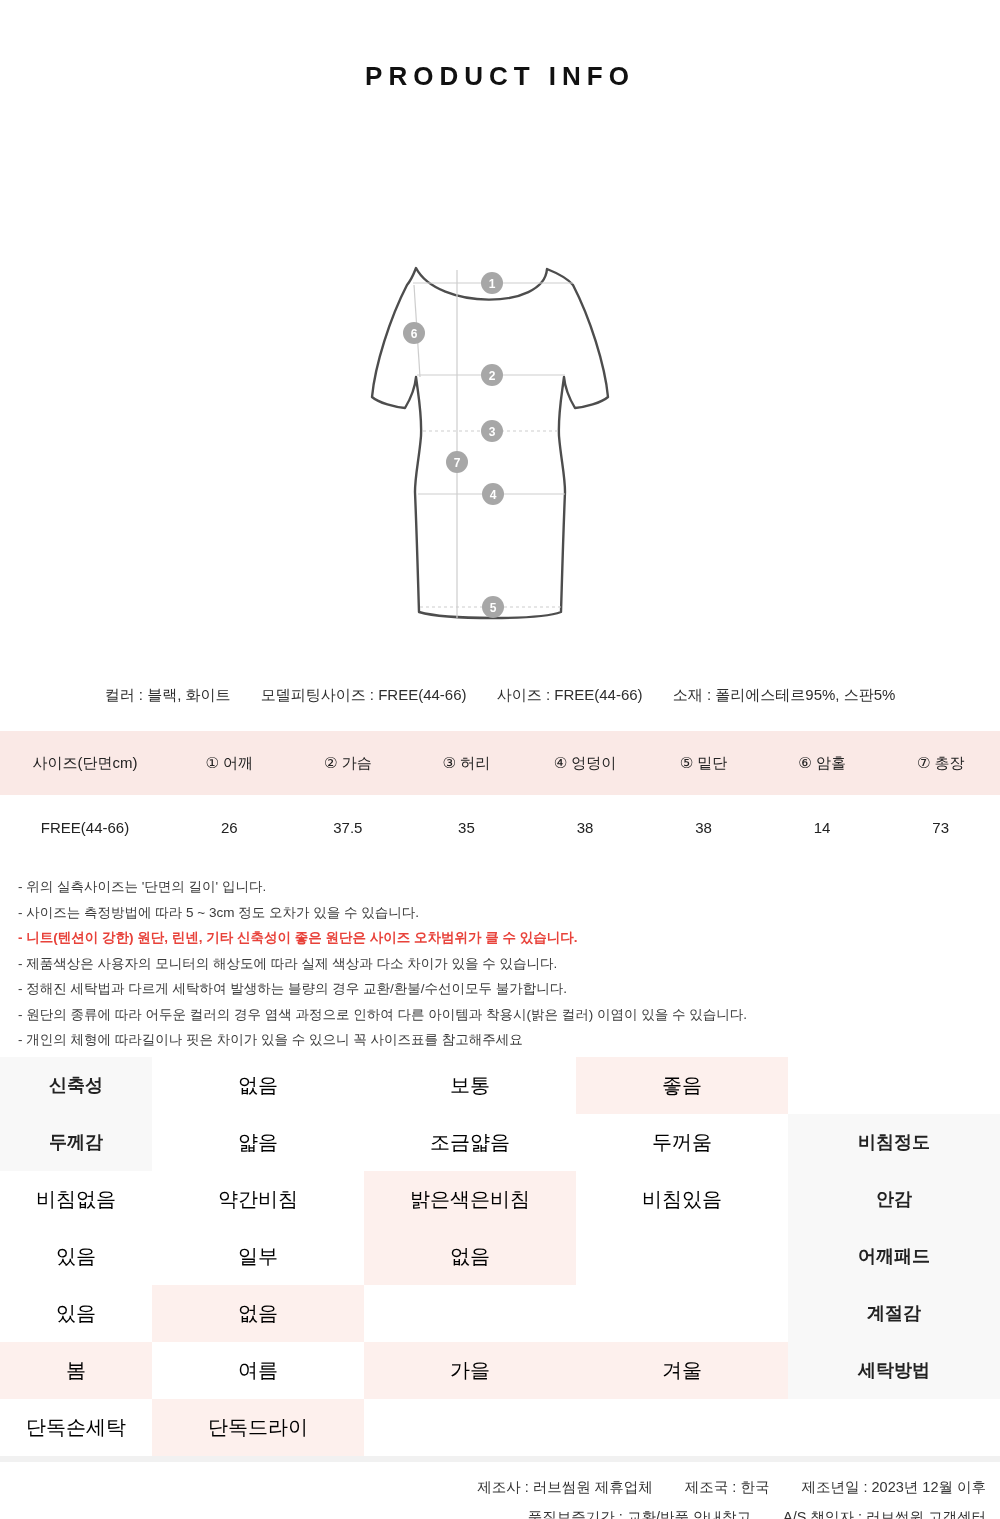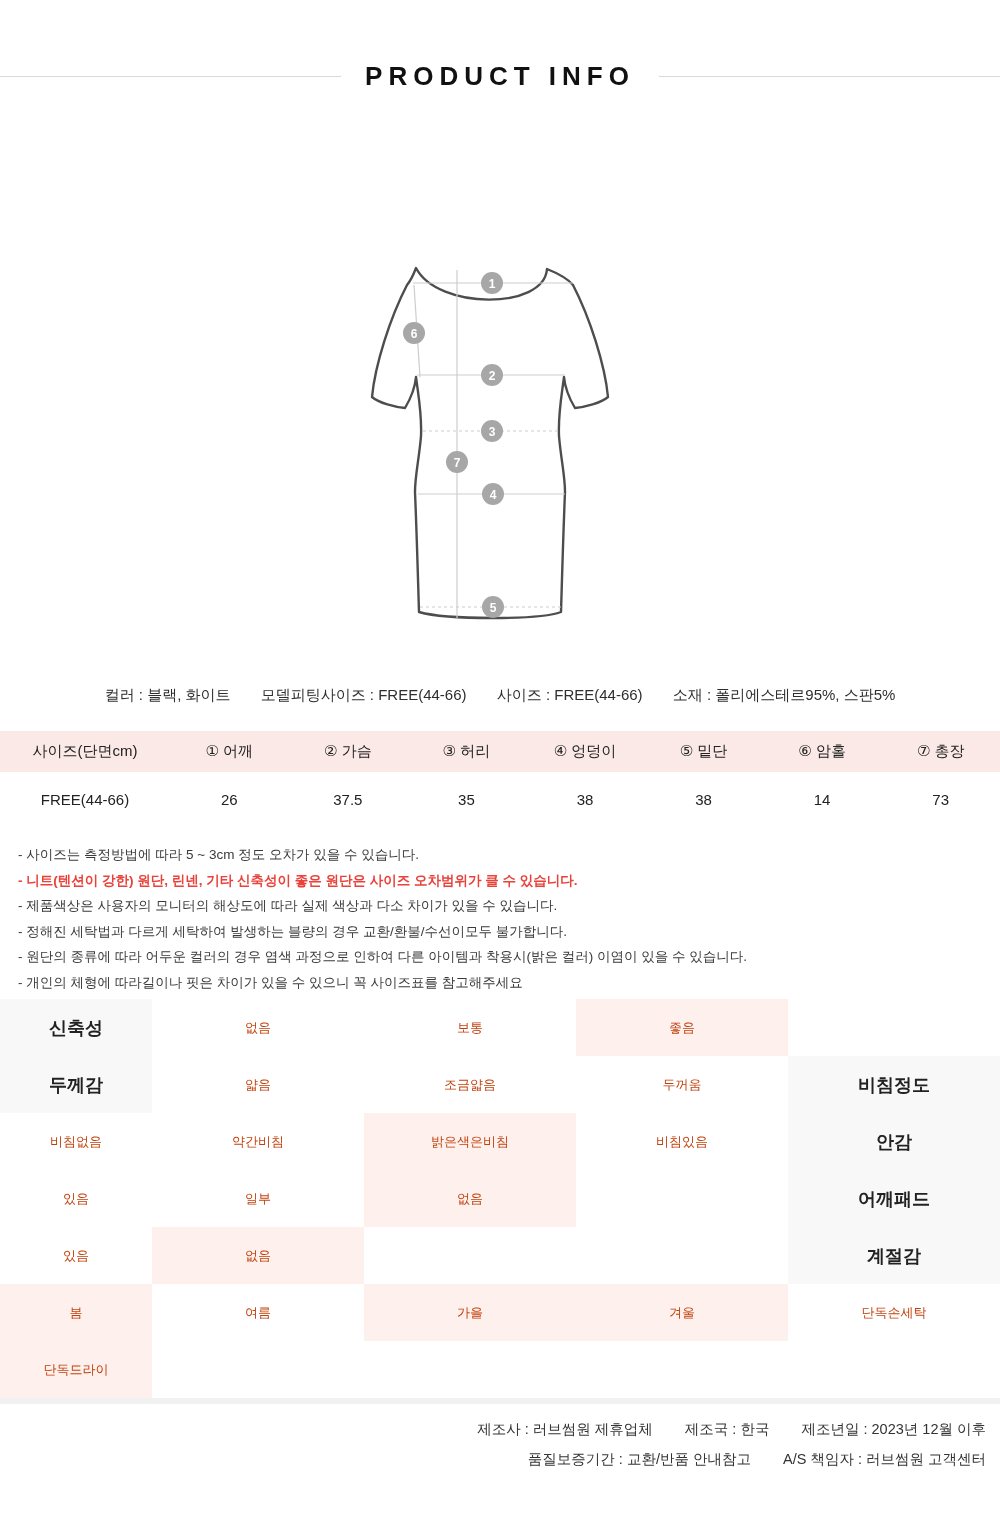--- a/index.html
+++ b/index.html
@@ -5,55 +5,55 @@
   * { box-sizing: border-box; margin: 0; padding: 0; }
   html,body { background:#ffffff; }
   body {
     width: 1000px;
     font-family: "Liberation Sans", "DejaVu Sans", sans-serif;
     color: #222;
   }
   .page { position: relative; width: 1000px; min-height: 1519px; background:#fff; overflow: hidden; }
 
   
-  .title-row { display:flex; align-items:center; padding-top:60px; height:92px; }
+  .title-row { display:flex; align-items:center; padding-top:60px; height:92px;flex-direction:column; }
   .title-row .rule { flex:1; height:1px; background:#d9d9d9; }
   .title-text {
     font-size:26px; font-weight:600; letter-spacing:6px; color:#111;
     padding:0 24px; white-space:nowrap;
   }
 
   
   .diagram-wrap { margin-top:148px; display:flex; justify-content:center; }
   .diagram-wrap svg { display:block; }
 
   
   .summary { margin-top:46px; text-align:center; font-size:15px; color:#2e2e2e; }
   .summary .item { margin:0 13px; white-space:nowrap; }
 
   
   table.size-table { width:100%; border-collapse:collapse; margin-top:26px; table-layout:fixed; }
   table.size-table col.first { width:17%; }
   table.size-table th, table.size-table td {
     font-weight:400; text-align:center; vertical-align:middle;
-    font-size:15px; color:#222; height:41px;
+    font-size:15px; color:#222; height:64px;
   }
   table.size-table thead tr { background:#fae9e6; }
   table.size-table tbody tr { background:#ffffff; height:55px; }
 
   
   .notes { margin-top:15px; padding-left:18px; font-size:13.5px; color:#3a3a3a; }
   .notes .note { line-height:25.5px; white-space:nowrap; }
   .notes .note.red { color:#e8423a; font-weight:600; }
 
   
   .attr-table { margin-top:4px; display:grid; grid-template-columns:152px 1fr 1fr 1fr 1fr; }
   .attr-table .cell {
     height:57px; display:flex; align-items:center; justify-content:center;
-    font-size:13px; color:#c2410c; background:#fff;
+    font-size:20px; color:#000000; background:#fff;
   }
   .attr-table .cell.label { background:#f8f8f8; font-weight:700; font-size:18px; color:#222; }
   .attr-table .cell.pink { background:#fdf0ed; }
 
   .bottom-strip { width:100%; height:6px; background:#f1f1f1; }
 
   
   .footer { margin-top:10px; text-align:right; font-size:14.5px; color:#333; }
   .footer .line { line-height:30px; }
   .footer .item { margin:0 14px; white-space:nowrap; }
@@ -174,20 +174,21 @@
         <td>35</td>
         <td>38</td>
         <td>38</td>
         <td>14</td>
         <td>73</td>
       </tr>
     </tbody>
   </table>
 
   <div class="notes">
+    <div class="note">- 위의 실측사이즈는 '단면의 길이' 입니다.</div>
     <div class="note">- 사이즈는 측정방법에 따라 5 ~ 3cm 정도 오차가 있을 수 있습니다.</div>
     <div class="note red">- 니트(텐션이 강한) 원단, 린넨, 기타 신축성이 좋은 원단은 사이즈 오차범위가 클 수 있습니다.</div>
     <div class="note">- 제품색상은 사용자의 모니터의 해상도에 따라 실제 색상과 다소 차이가 있을 수 있습니다.</div>
     <div class="note">- 정해진 세탁법과 다르게 세탁하여 발생하는 블량의 경우 교환/환불/수선이모두 불가합니다.</div>
     <div class="note">- 원단의 종류에 따라 어두운 컬러의 경우 염색 과정으로 인하여 다른 아이템과 착용시(밝은 컬러) 이염이 있을 수 있습니다.</div>
     <div class="note">- 개인의 체형에 따라길이나 핏은 차이가 있을 수 있으니 꼭 사이즈표를 참고해주세요</div>
   </div>
 
   <div class="attr-table">
 
@@ -219,20 +220,21 @@
     <div class="cell pink">없음</div>
     <div class="cell"></div>
     <div class="cell"></div>
 
     <div class="cell label">계절감</div>
     <div class="cell pink">봄</div>
     <div class="cell">여름</div>
     <div class="cell pink">가을</div>
     <div class="cell pink">겨울</div>
 
+    <div class="cell label">세탁방법</div>
     <div class="cell">단독손세탁</div>
     <div class="cell pink">단독드라이</div>
     <div class="cell"></div>
     <div class="cell"></div>
   </div>
 
   <div class="bottom-strip"></div>
 
   <div class="footer">
     <div class="line">

